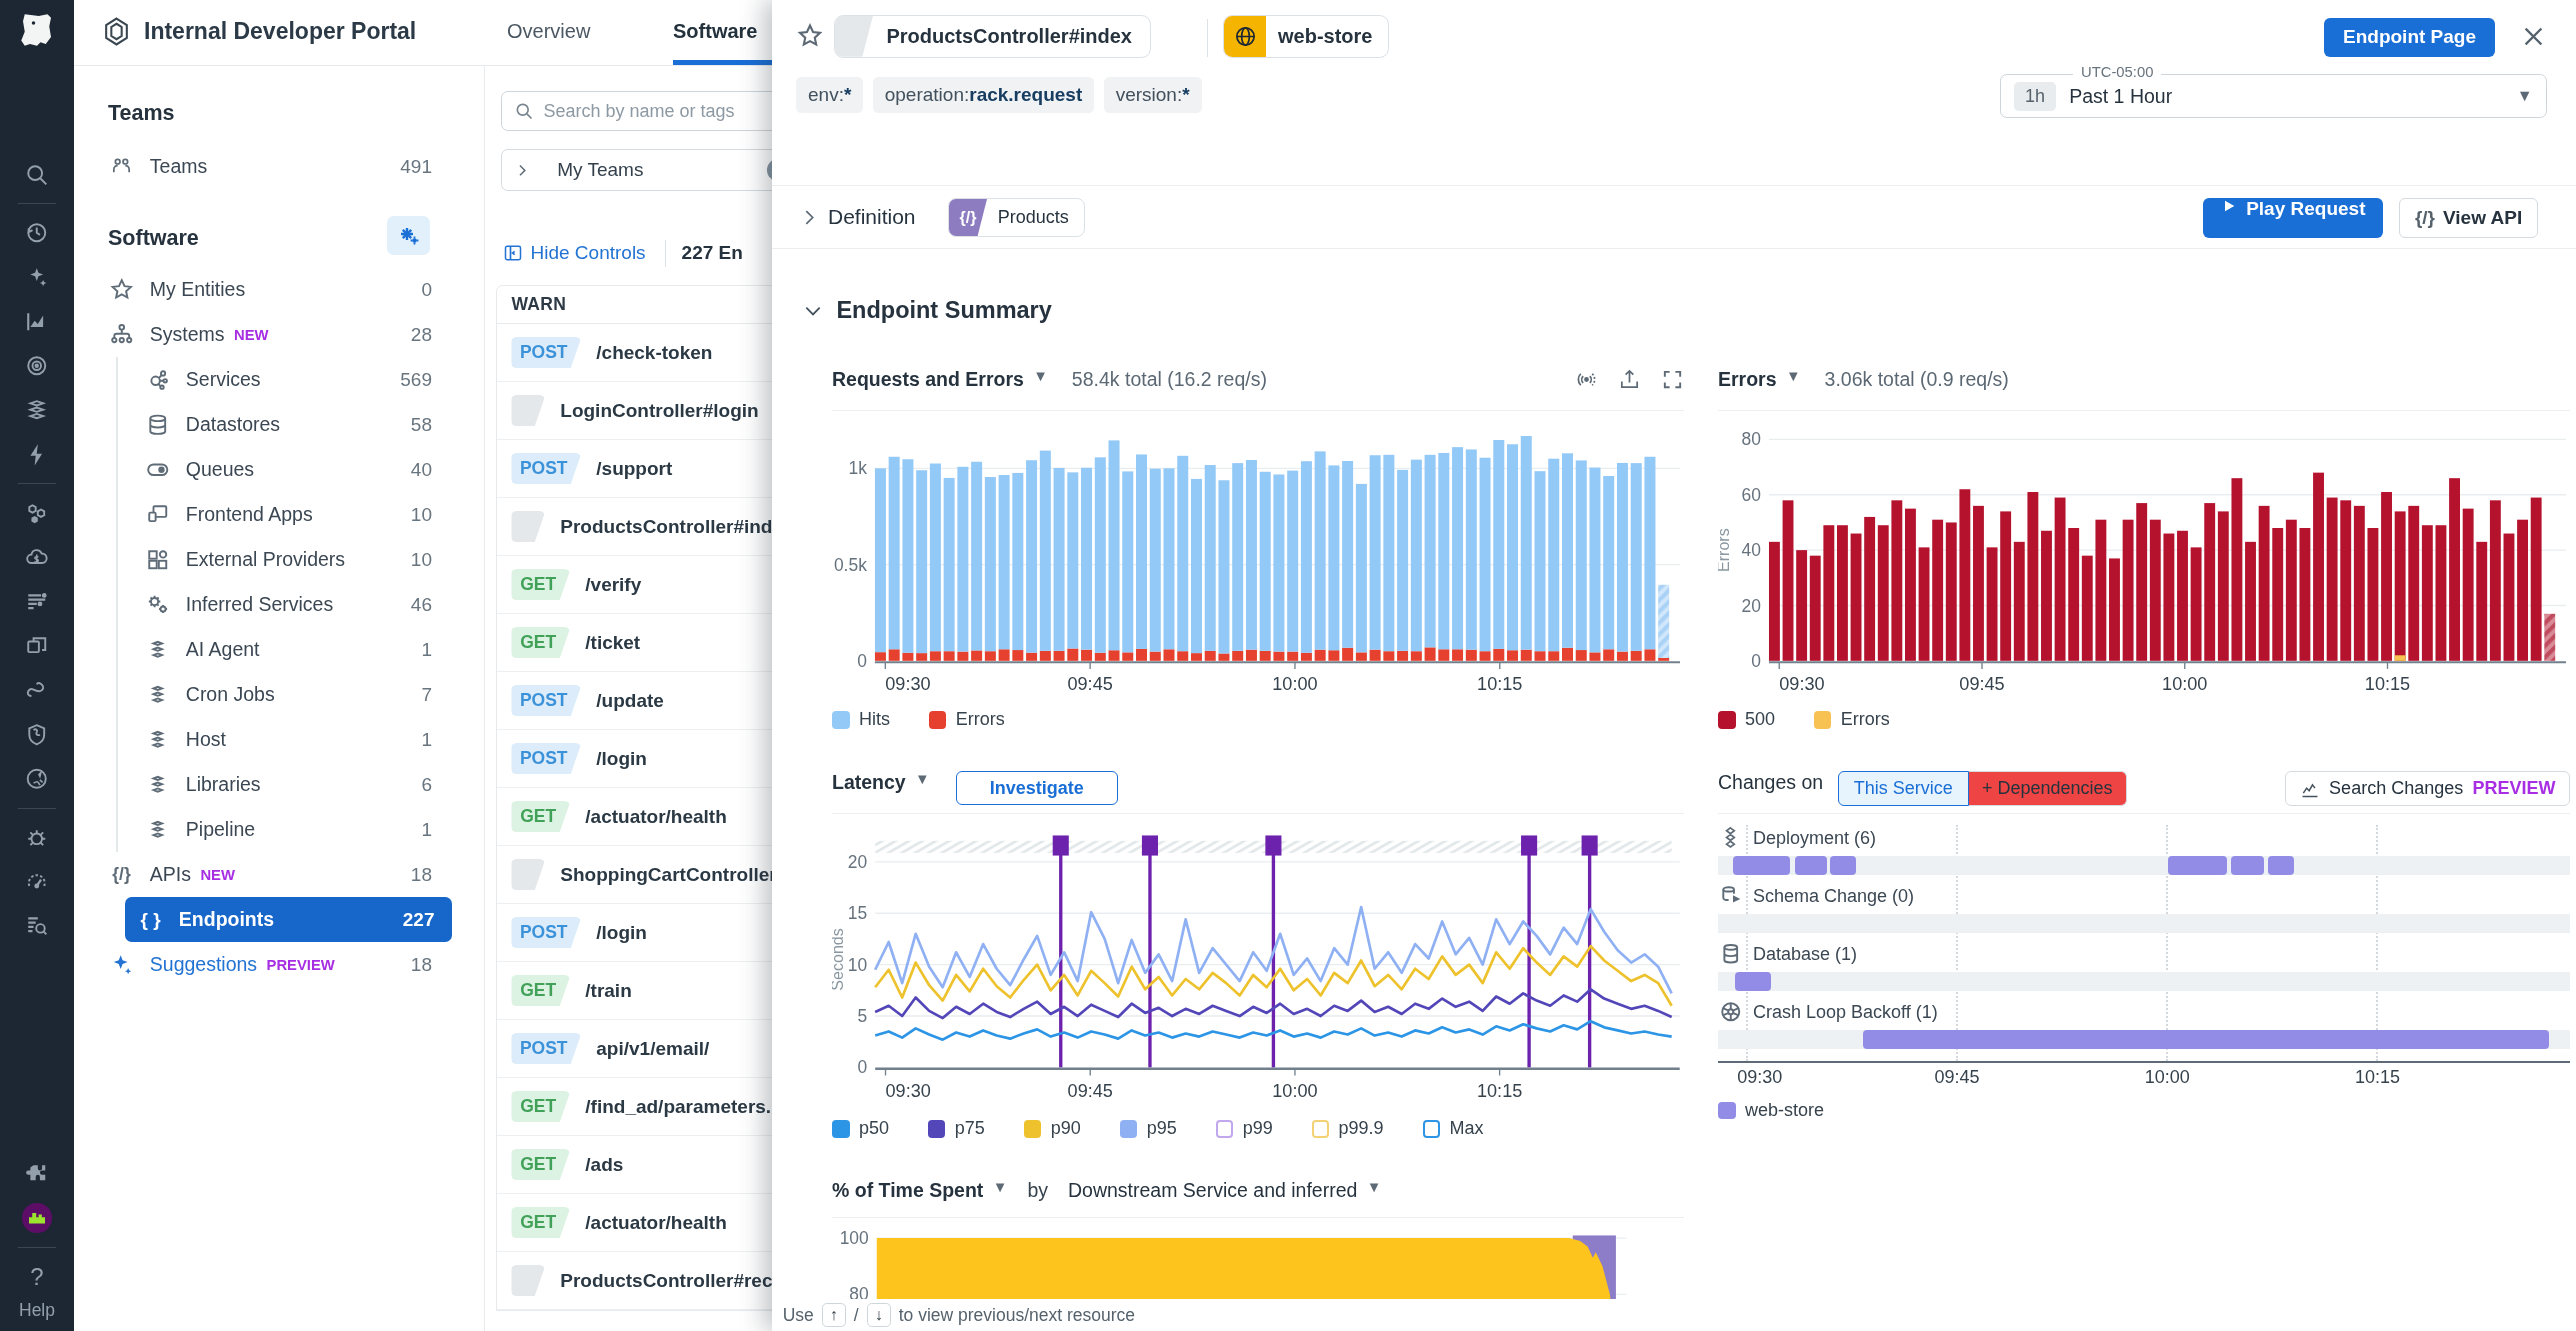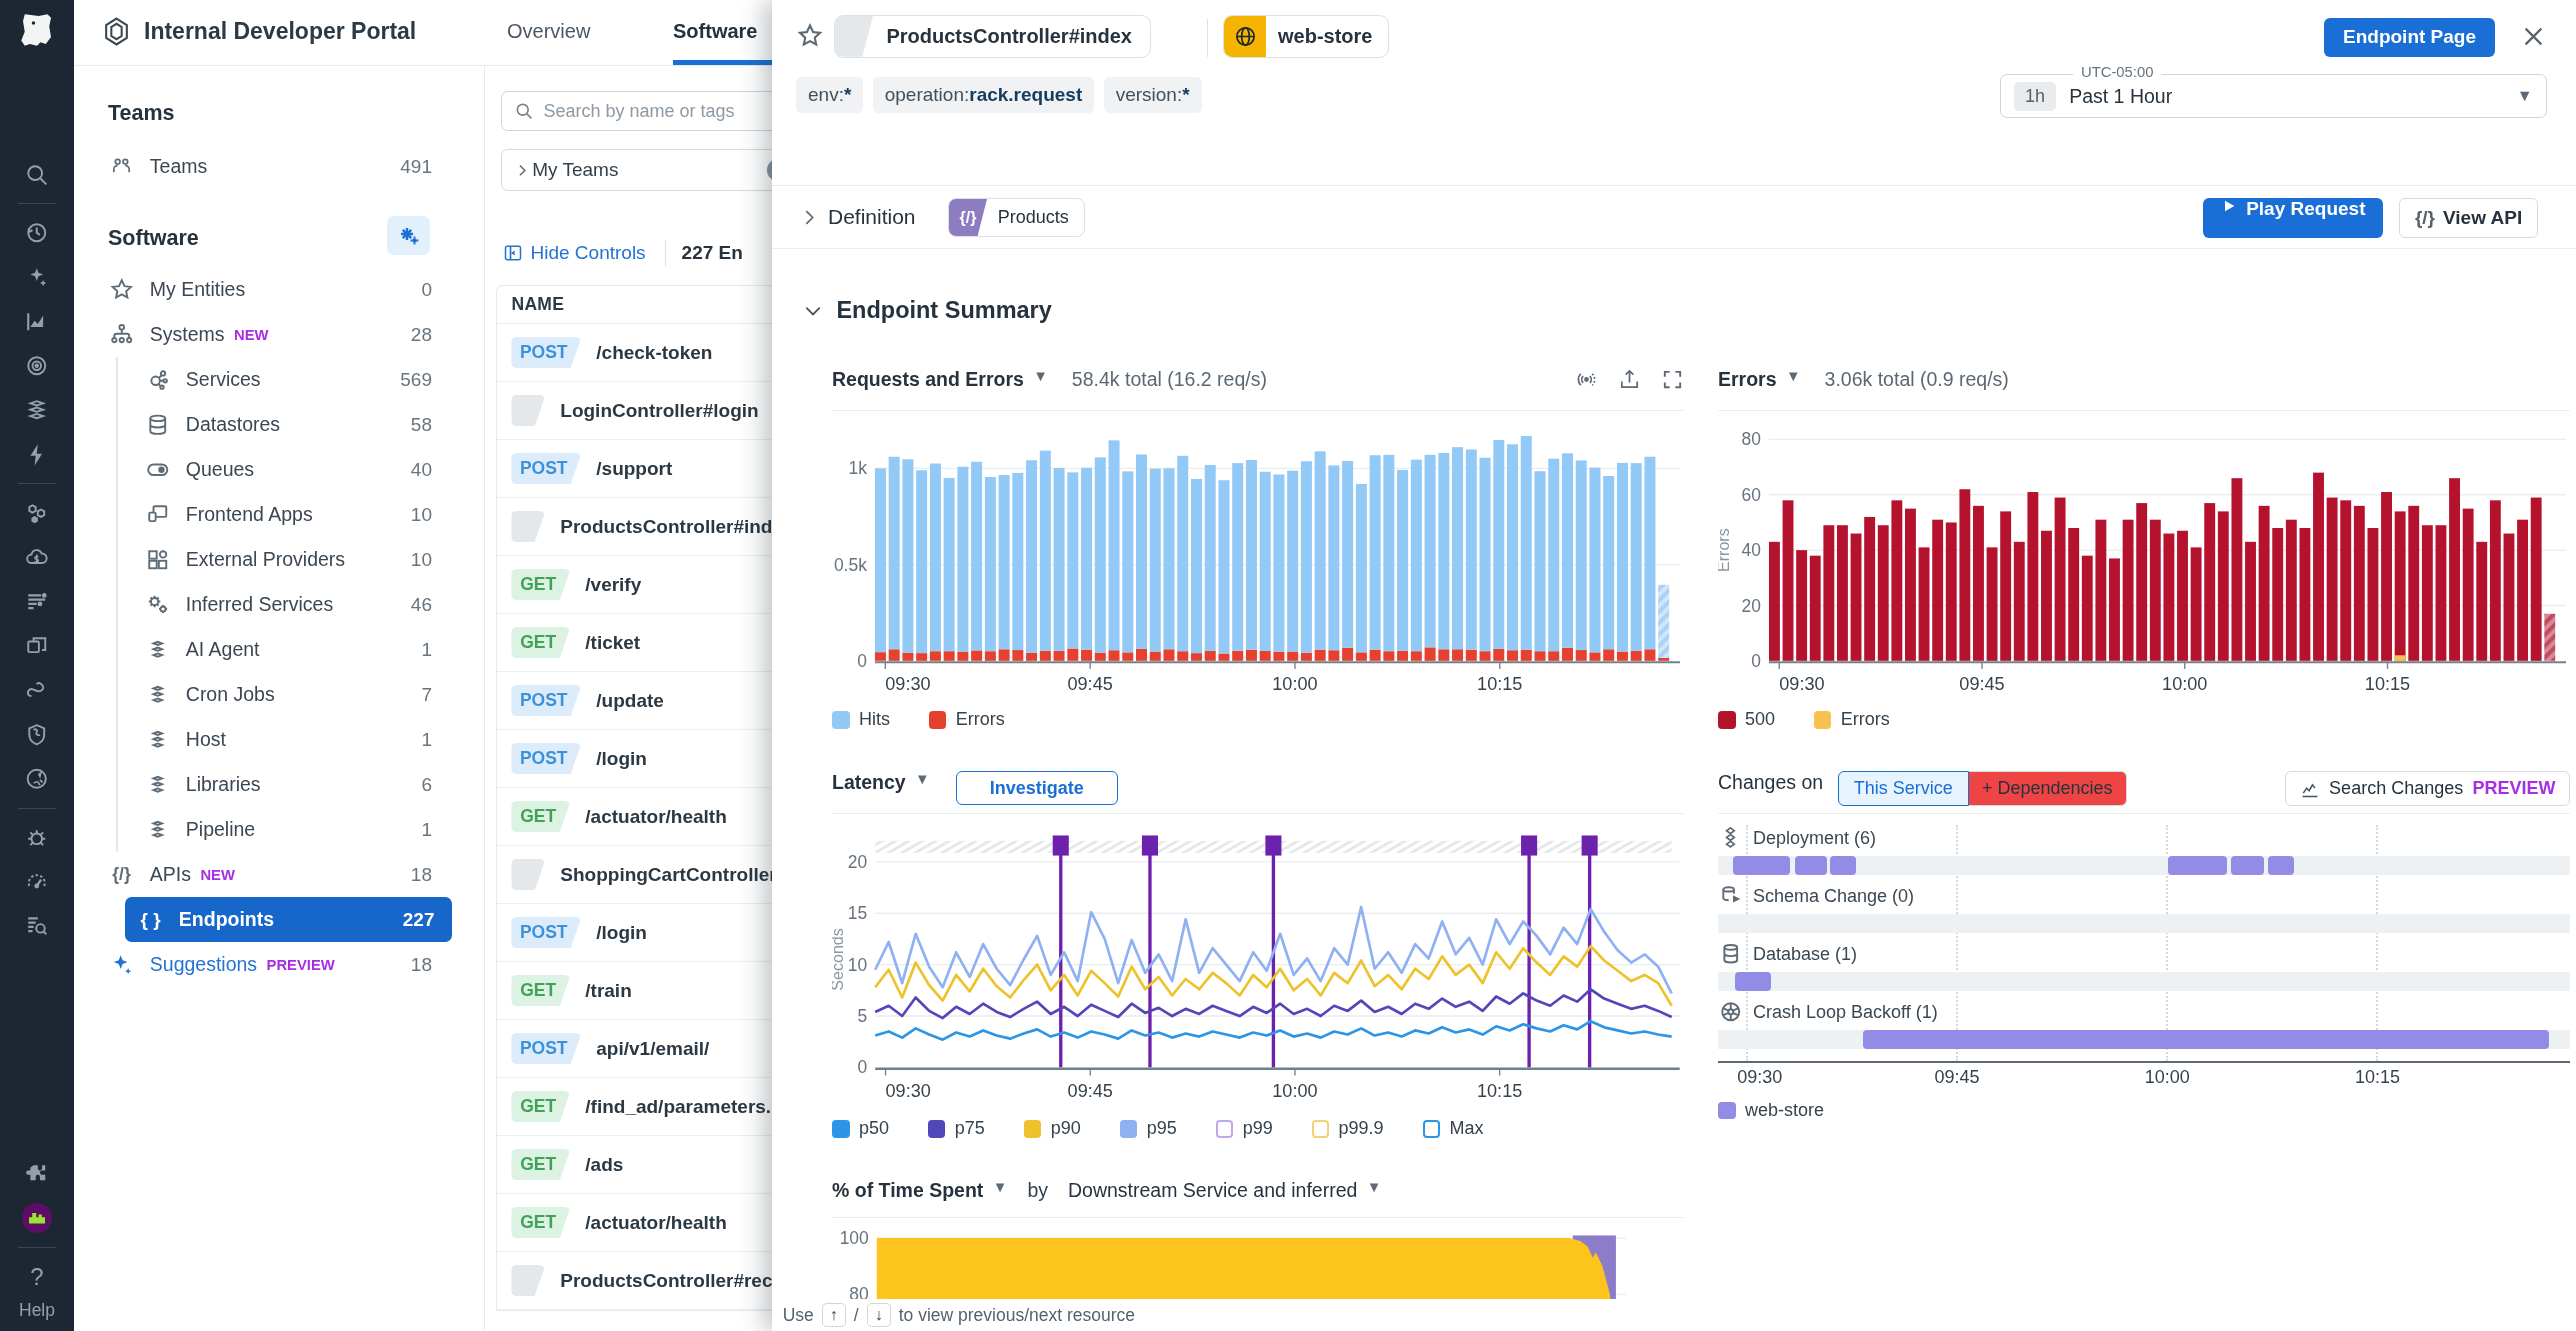--- a/index.html
+++ b/index.html
@@ -38,21 +38,21 @@
 .tn-row.sel:before{display:none}
 .tn-row.sel .lbl,.tn-row.sel .cnt{color:#fff;font-weight:700}
 .tn-row.sel .ic{color:#fff}
 .tn-row.accent .lbl{color:#2273d3}
 .tn-row.accent .ic{color:#2273d3}
 
 #lcol{position:absolute;left:485px;top:66px;width:287px;bottom:0;background:#fff;overflow:hidden;z-index:3}
 #lc-search{position:absolute;left:16px;top:25px;width:349px;height:40px;border:1.3px solid #cdd5da;border-radius:6.7px;display:flex;align-items:center;padding:0 12px;gap:9.4px;background:#fff}
 #lc-search input{border:0;outline:0;font-size:18px;color:#42505b;width:242px;font-family:inherit}
 #lc-search input::placeholder{color:#8d99a3}
-#lc-myteams{position:absolute;left:16px;top:83px;width:315px;height:42px;border:1.3px solid #d4dade;border-radius:6.7px;display:flex;align-items:center;padding:0 13.4px;gap:2px;background:#fff;cursor:pointer}
+#lc-myteams{position:absolute;left:16px;top:83px;width:315px;height:42px;border:1.3px solid #d4dade;border-radius:6.7px;display:flex;align-items:center;padding:0 13.4px;gap:27px;background:#fff;cursor:pointer}
 #lc-myteams .lbl{font-size:19px;color:#34414c;font-weight:400}
 .toggle{position:absolute;right:9.4px;width:39px;height:21.5px;border-radius:10.7px;background:#8595a2;cursor:pointer}
 #lc-toolbar{position:absolute;left:0;top:166px;right:0;height:42px;display:flex;align-items:center}
 #lc-hide{display:flex;align-items:center;gap:8px;margin-left:17.5px;color:#2273d3;font-size:19px;cursor:pointer}
 #lc-toolbar .tsep{width:0;height:27px;border-left:1.3px solid #dbe1e5;margin:0 16px 0 19px}
 #lc-count{font-size:19px;font-weight:700;color:#26333e;white-space:nowrap}
 #lc-table{position:absolute;left:10.7px;top:219px;right:-40px;border:1.3px solid #e6eaed;border-radius:6.7px 6.7px 0 0;background:#fff}
 #lc-name-h{height:38px;display:flex;align-items:center;padding-left:14.8px;font-size:17.5px;font-weight:700;color:#2d3a45;letter-spacing:0.3px;border-bottom:1.3px solid #e6eaed}
 .ep-row{height:58px;display:flex;align-items:center;padding-left:14.8px;border-bottom:1.3px solid #edf0f2;cursor:pointer;background:#fff}
 .mchip{position:relative;height:31px;display:flex;align-items:center;justify-content:center;font-size:17.5px;font-weight:700;flex:none}
@@ -489,21 +489,21 @@
       <svg width="20" height="20" viewBox="0 0 24 24" fill="none" stroke="#2273d3" stroke-width="1.8">
           <rect x="3" y="4" width="18" height="16" rx="2"></rect>
           <path d="M9 4v16M14 10l-2.5 2 2.5 2" stroke-width="2"></path>
         </svg>
       <span>Hide Controls</span>
     </span>
     <span class="tsep"></span>
     <span id="lc-count">227 En</span>
   </div>
   <div id="lc-table">
-    <div id="lc-name-h">NAME</div>
+    <div id="lc-name-h">WARN</div>
     <div id="lc-rows">
         <div class="ep-row">
           <span class="mchip m-POST">
             <span>POST</span>
           </span>
           <span class="ep-name">/check-token</span>
         </div>
         <div class="ep-row">
           <span class="mchip m-none">
             <span></span>

